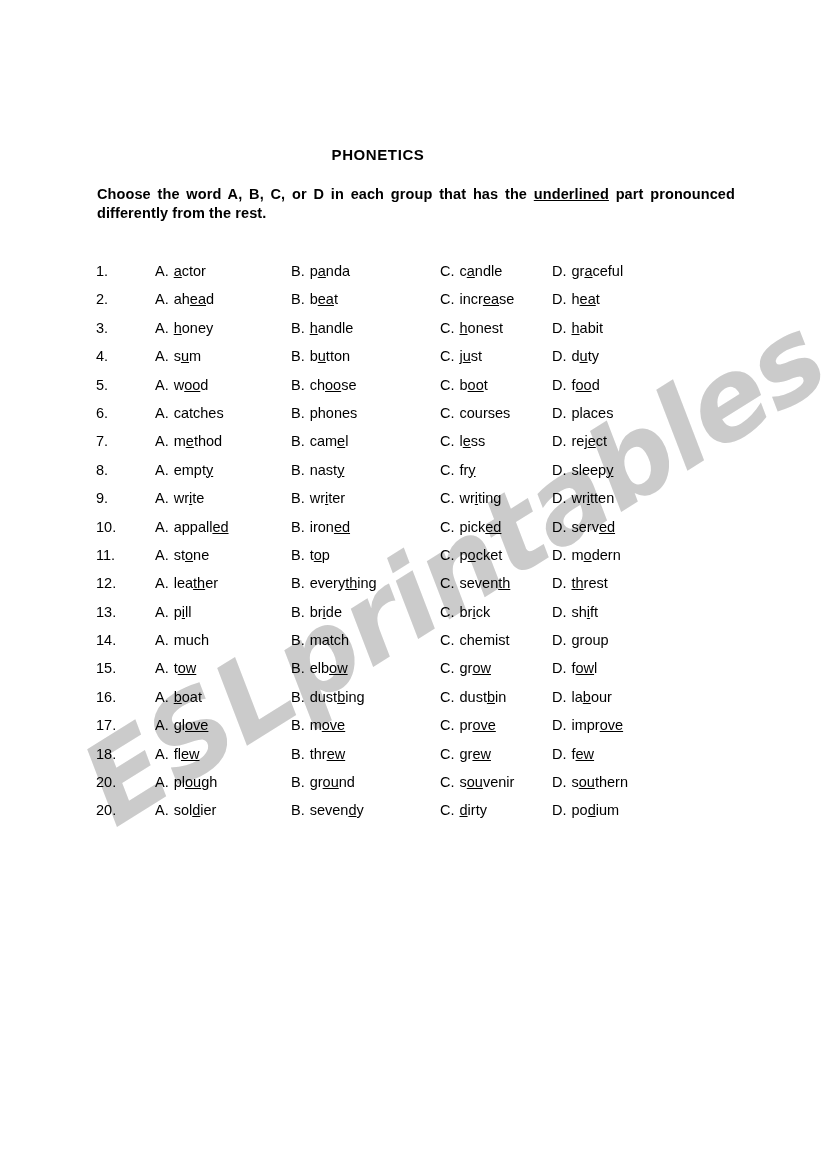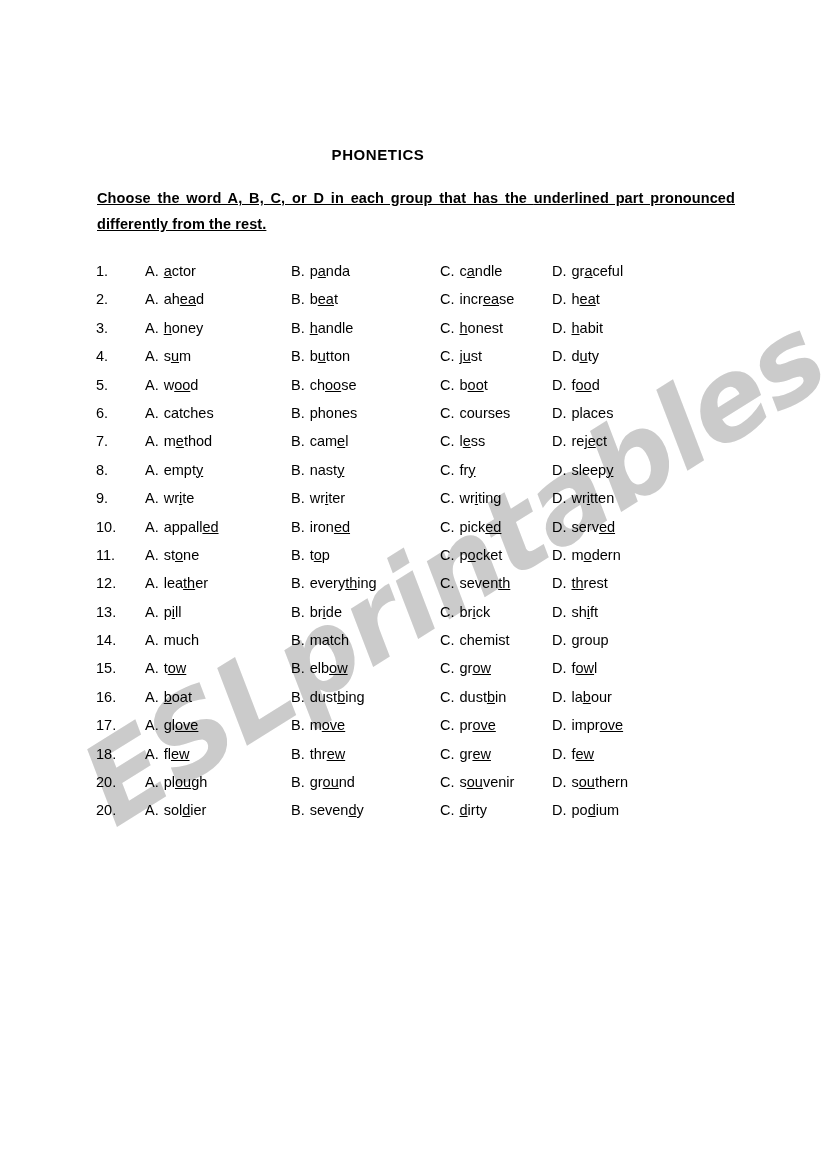--- a/index.html
+++ b/index.html
@@ -67,24 +67,23 @@
     letter-spacing: 0.6px;
   }
 
   #instructions {
     position: absolute;
     top: 185px;
     left: 97px;
     width: 638px;
     font-size: 14.5px;
     font-weight: bold;
-    line-height: 26px;
+    line-height: 19px;
     text-align: justify;
     letter-spacing: 0.1px;
-    text-decoration: underline;
   }
   #instructions .u {
     text-decoration: underline;
   }
 
   #questions {
     position: absolute;
     top: 263px;
     left: 0;
     width: 826px;
@@ -100,21 +99,21 @@
   .q-num {
     position: absolute;
     left: 96px;
     width: 40px;
     text-align: left;
   }
   .opt {
     position: absolute;
     top: 0;
   }
-  .opt-a { left: 145px; }
+  .opt-a { left: 155px; }
   .opt-b { left: 291px; }
   .opt-c { left: 440px; }
   .opt-d { left: 552px; }
 
   .opt .lbl { margin-right: 5px; }
   .opt u { text-decoration: underline; text-underline-offset: 1px; }
 </style>
 </head>
 <body>
 

